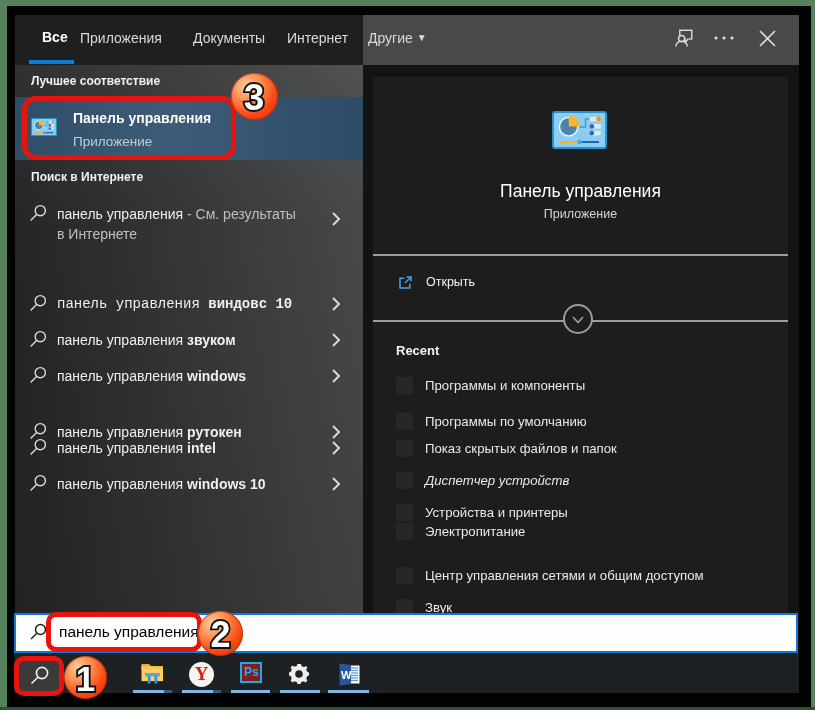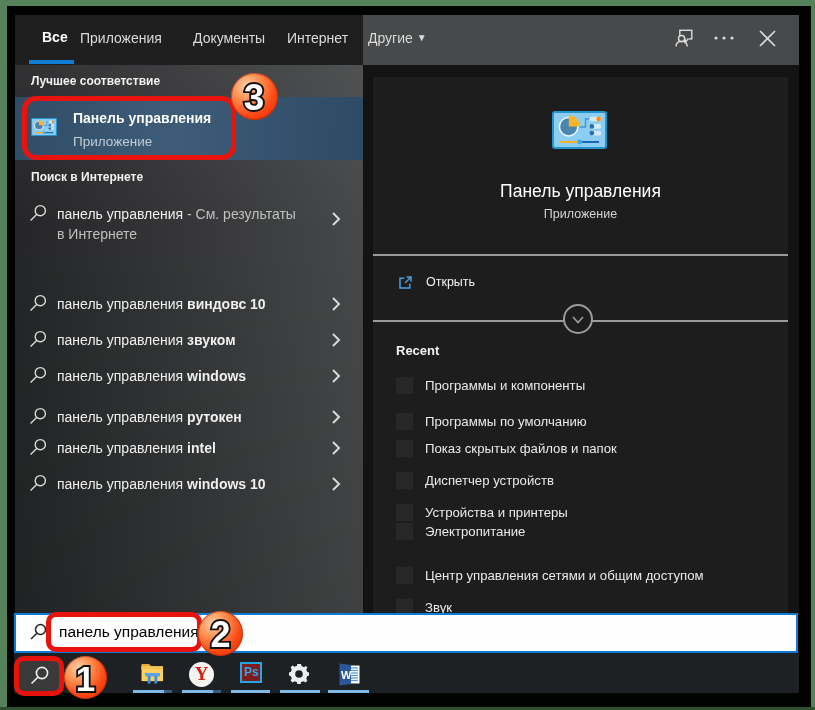--- a/index.html
+++ b/index.html
@@ -107,21 +107,21 @@
     <svg class="smag" width="18" height="18" viewBox="0 0 18 18">
           <circle cx="11.3" cy="6.7" r="5.1" fill="none" stroke="#dcdcdc" stroke-width="1.4"></circle>
           <line x1="7.6" y1="10.6" x2="1.6" y2="16.4" stroke="#dcdcdc" stroke-width="1.4"></line>
         </svg>
     <div class="stxt">панель управления <span style="color:#c0c0c0;text-align:center;">- См. результаты</span></div>
     <div class="stxt" style="top:30px; color:#c0c0c0;">в Интернете</div>
     <svg class="schev" style="top:15px;" width="10" height="16" viewBox="0 0 10 16">
           <polyline points="2,2 8,8 2,14" fill="none" stroke="#d8d8d8" stroke-width="2"></polyline>
         </svg>
   </div>
-  <div class="srow" style="top:221px;">
+  <div class="srow" style="top:221px;font-family:Liberation Mono, monospace;">
     <svg class="smag" width="18" height="18" viewBox="0 0 18 18">
           <circle cx="11.3" cy="6.7" r="5.1" fill="none" stroke="#dcdcdc" stroke-width="1.4"></circle>
           <line x1="7.6" y1="10.6" x2="1.6" y2="16.4" stroke="#dcdcdc" stroke-width="1.4"></line>
         </svg>
     <div class="stxt">панель управления <b>виндовс 10</b></div>
     <svg class="schev" width="10" height="16" viewBox="0 0 10 16">
           <polyline points="2,2 8,8 2,14" fill="none" stroke="#d8d8d8" stroke-width="2"></polyline>
         </svg>
   </div>
   <div class="srow" style="top:257px;">
@@ -137,21 +137,21 @@
   <div class="srow" style="top:293px;">
     <svg class="smag" width="18" height="18" viewBox="0 0 18 18">
           <circle cx="11.3" cy="6.7" r="5.1" fill="none" stroke="#dcdcdc" stroke-width="1.4"></circle>
           <line x1="7.6" y1="10.6" x2="1.6" y2="16.4" stroke="#dcdcdc" stroke-width="1.4"></line>
         </svg>
     <div class="stxt">панель управления <b>windows</b></div>
     <svg class="schev" width="10" height="16" viewBox="0 0 10 16">
           <polyline points="2,2 8,8 2,14" fill="none" stroke="#d8d8d8" stroke-width="2"></polyline>
         </svg>
   </div>
-  <div class="srow" style="top:334px;text-decoration:underline;">
+  <div class="srow" style="top:349px;text-decoration:underline;">
     <svg class="smag" width="18" height="18" viewBox="0 0 18 18">
           <circle cx="11.3" cy="6.7" r="5.1" fill="none" stroke="#dcdcdc" stroke-width="1.4"></circle>
           <line x1="7.6" y1="10.6" x2="1.6" y2="16.4" stroke="#dcdcdc" stroke-width="1.4"></line>
         </svg>
     <div class="stxt">панель управления <b>рутокен</b></div>
     <svg class="schev" width="10" height="16" viewBox="0 0 10 16">
           <polyline points="2,2 8,8 2,14" fill="none" stroke="#d8d8d8" stroke-width="2"></polyline>
         </svg>
   </div>
   <div class="srow" style="top:365px;">
@@ -214,21 +214,21 @@
         <div class="rtxt">Программы и компоненты</div>
       </div>
   <div class="ritem" style="top:336px;">
         <div class="ricon"></div>
         <div class="rtxt">Программы по умолчанию</div>
       </div>
   <div class="ritem" style="top:363px;">
         <div class="ricon"></div>
         <div class="rtxt">Показ скрытых файлов и папок</div>
       </div>
-  <div class="ritem" style="top:395px;">
+  <div class="ritem" style="top:395px;font-style:italic;">
         <div class="ricon"></div>
         <div class="rtxt">Диспетчер устройств</div>
       </div>
   <div class="ritem" style="top:427px;">
         <div class="ricon"></div>
         <div class="rtxt">Устройства и принтеры</div>
       </div>
   <div class="ritem" style="top:446px;">
         <div class="ricon"></div>
         <div class="rtxt">Электропитание</div>

